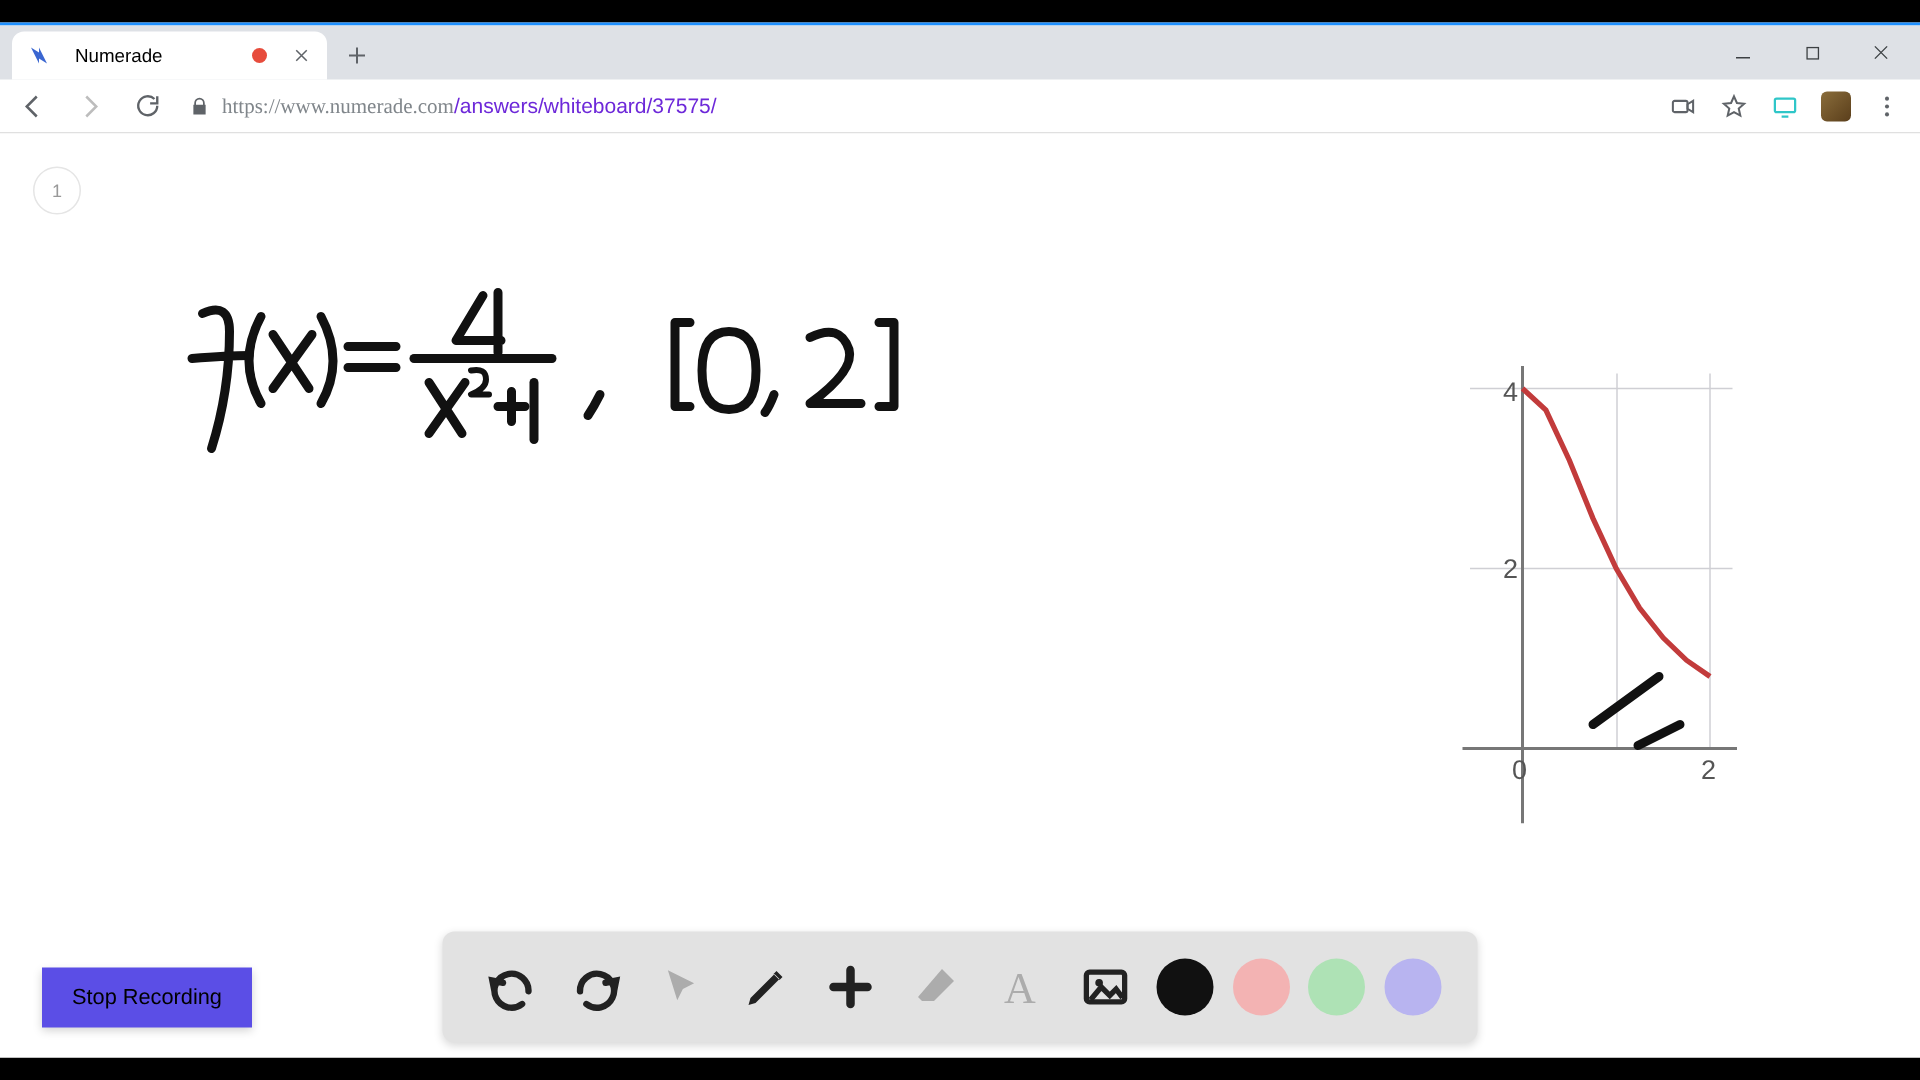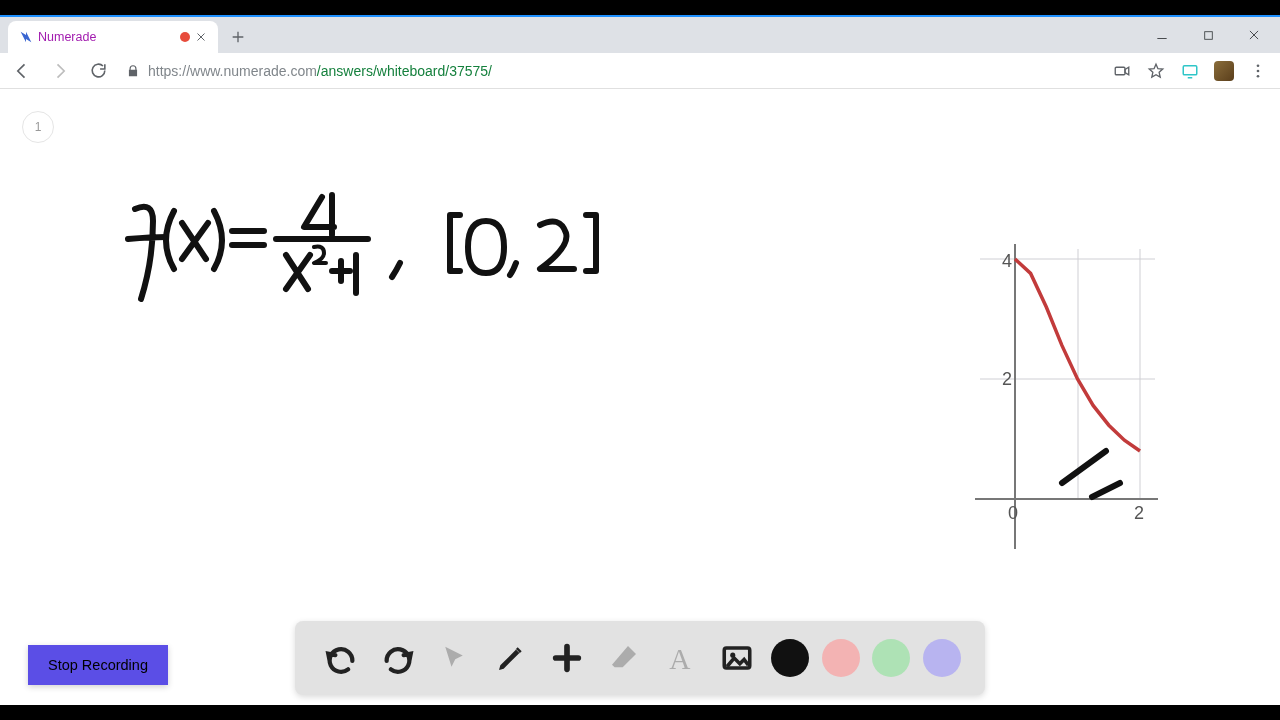--- a/index.html
+++ b/index.html
@@ -34,23 +34,23 @@
   }
   .tab {
     height: 32px;
     width: 210px;
     background: #fff;
     border-top-left-radius: 8px;
     border-top-right-radius: 8px;
     display: flex;
     align-items: center;
     padding: 0 10px;
-    gap: 4px;
+    gap: 16px;
     font-size: 12.5px;
-    color: #a21caf;
+    color: #000000;
   }
   .favicon { width: 16px; height: 16px; display:flex; align-items:center; justify-content:center; }
   .tab-title { flex: 1; white-space: nowrap; overflow: hidden; text-overflow: ellipsis; }
   .rec-dot { width: 10px; height: 10px; border-radius: 50%; background: #e74c3c; }
   .tab-close { width: 14px; height: 14px; display:flex; align-items:center; justify-content:center; color:#5f6368; cursor:pointer; }
   .new-tab {
     width: 28px; height: 28px; display:flex; align-items:center; justify-content:center;
     margin-left: 6px; margin-bottom: 2px; color:#5f6368; font-size:18px; cursor:pointer;
   }
   .win-controls { position:absolute; right:4px; top:0; height:36px; display:flex; align-items:center; gap:18px; padding-right:8px; }
@@ -61,22 +61,22 @@
     border-bottom: 1px solid #e0e0e0;
     display: flex;
     align-items: center;
     padding: 0 8px;
     gap: 10px;
   }
   .nav-btn { width:28px; height:28px; display:flex; align-items:center; justify-content:center; color:#5f6368; cursor:pointer; }
   .nav-btn.disabled { color:#bdbdbd; }
   .url-area { flex:1; display:flex; align-items:center; gap:8px; color:#5f6368; font-size:14px; padding-left:4px; }
   .lock-ico { width:14px; height:14px; display:flex; align-items:center; justify-content:center; }
-  .url-text { color:#15803d; }
-  .url-faded { color:#80868b; }
+  .url-text { color:#6d28d9; }
+  .url-faded { color:#80868b;font-family:Liberation Serif, serif; }
   .right-icons { display:flex; align-items:center; gap:14px; padding-right:4px; }
   .ext-icon { width:20px; height:20px; display:flex; align-items:center; justify-content:center; color:#5f6368; cursor:pointer; }
   .avatar { width:20px; height:20px; border-radius:4px; background: linear-gradient(135deg,#8a6d3b,#5a3e1b); }
   .content { flex:1; background:#fff; position:relative; overflow:hidden; }
 
   .page-num {
     position:absolute; top:22px; left:22px;
     width:32px; height:32px; border:1px solid #e5e5e5; border-radius:50%;
     display:flex; align-items:center; justify-content:center;
     font-size:12px; color:#999; background:#fff;

